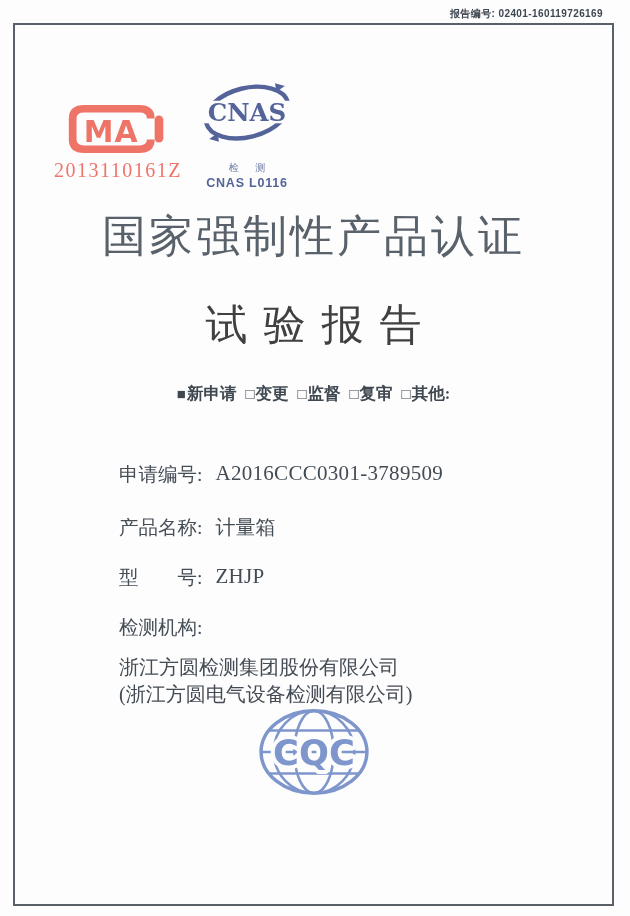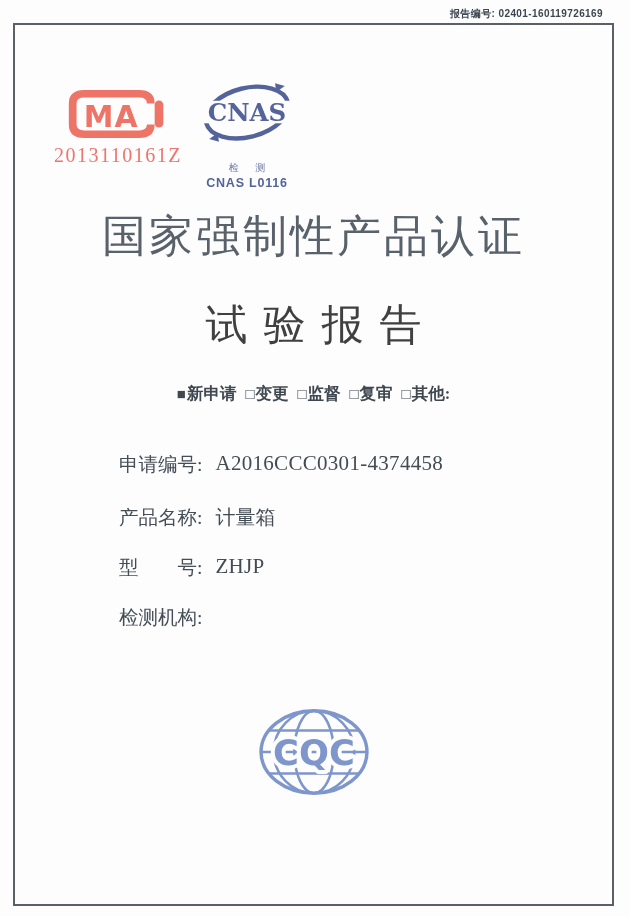--- a/index.html
+++ b/index.html
@@ -20,21 +20,21 @@
   }
   .report-no .num { font-weight: 700; }
 
   .frame {
     position: absolute; left: 13px; top: 23px;
     width: 597px; height: 879px;
     border: 2px solid #596067;
   }
 
   
-  .cma-block { position: absolute; left: 28px; top: 62px; width: 150px; text-align: center; }
+  .cma-block { position: absolute; left: 28px; top: 77px; width: 150px; text-align: center; }
   .cma-block svg { display: block; margin: 0 auto; }
   .cma-number {
     margin-top: 3px;
     font-size: 20px; color: #ef746c; letter-spacing: 1.5px;
     font-family: "Liberation Serif", "DejaVu Serif", serif;
   }
 
   .cnas-block { position: absolute; left: 176px; top: 56px; width: 112px; text-align: center; }
   .cnas-block svg { display: block; margin: 0 auto; }
   .cnas-caption { margin-top: 15px; font-size: 10px; letter-spacing: 7px; color: #6b7aa5;
@@ -65,20 +65,21 @@
     white-space: nowrap;
   }
   .apply-row .opt { display: inline-flex; align-items: baseline; }
   .apply-row .box { margin-right: 1px; font-size: 15px; }
 
   
   .field-row {
     position: absolute; left: 104px;
     display: flex; align-items: flex-start; gap: 13px;
     white-space: nowrap;
+    margin-top: 10px;
   }
   .field-row .label { font-size: 19.5px; color: #454d57; }
   .field-row .value { font-size: 20px; color: #434b54; }
   .field-row .value.latin {
     font-family: "Liberation Serif", "DejaVu Serif", serif;
     font-size: 21px; letter-spacing: 0.3px;
   }
   .row-app   { top: 426px; }
   .row-prod  { top: 479px; }
   .row-model { top: 529px; }
@@ -140,35 +141,39 @@
         <span>复审</span>
       </span>
     <span class="opt">
         <span class="box">□</span>
         <span>其他:</span>
       </span>
   </div>
 
   <div class="field-row row-app">
     <span class="label">申请编号:</span>
-    <span class="value latin">A2016CCC0301-4374458</span>
+    <span class="value latin">A2016CCC0301-3789509</span>
   </div>
 
   <div class="field-row row-model">
     <span class="label">型　　号:</span>
     <span class="value latin">ZHJP</span>
   </div>
 
   <div class="field-row row-prod">
     <span class="label">产品名称:</span>
     <span class="value">计量箱</span>
   </div>
 
   <div class="field-row row-org">
     <span class="label">检测机构:</span>
+    <span class="value org-lines">
+      <div class="line">浙江方圆检测集团股份有限公司</div>
+      <div class="line">(浙江方圆电气设备检测有限公司)</div>
+    </span>
   </div>
 
   <div class="cqc-wrap">
     <svg viewBox="0 0 120 104" width="118" height="102">
       <defs>
         <clipPath id="cqcClip">
             <ellipse cx="60" cy="52" rx="54" ry="42"></ellipse>
           </clipPath>
       </defs>
       <ellipse cx="60" cy="52" rx="54" ry="42" fill="none" stroke="#7e96cc" stroke-width="3.5"></ellipse>

